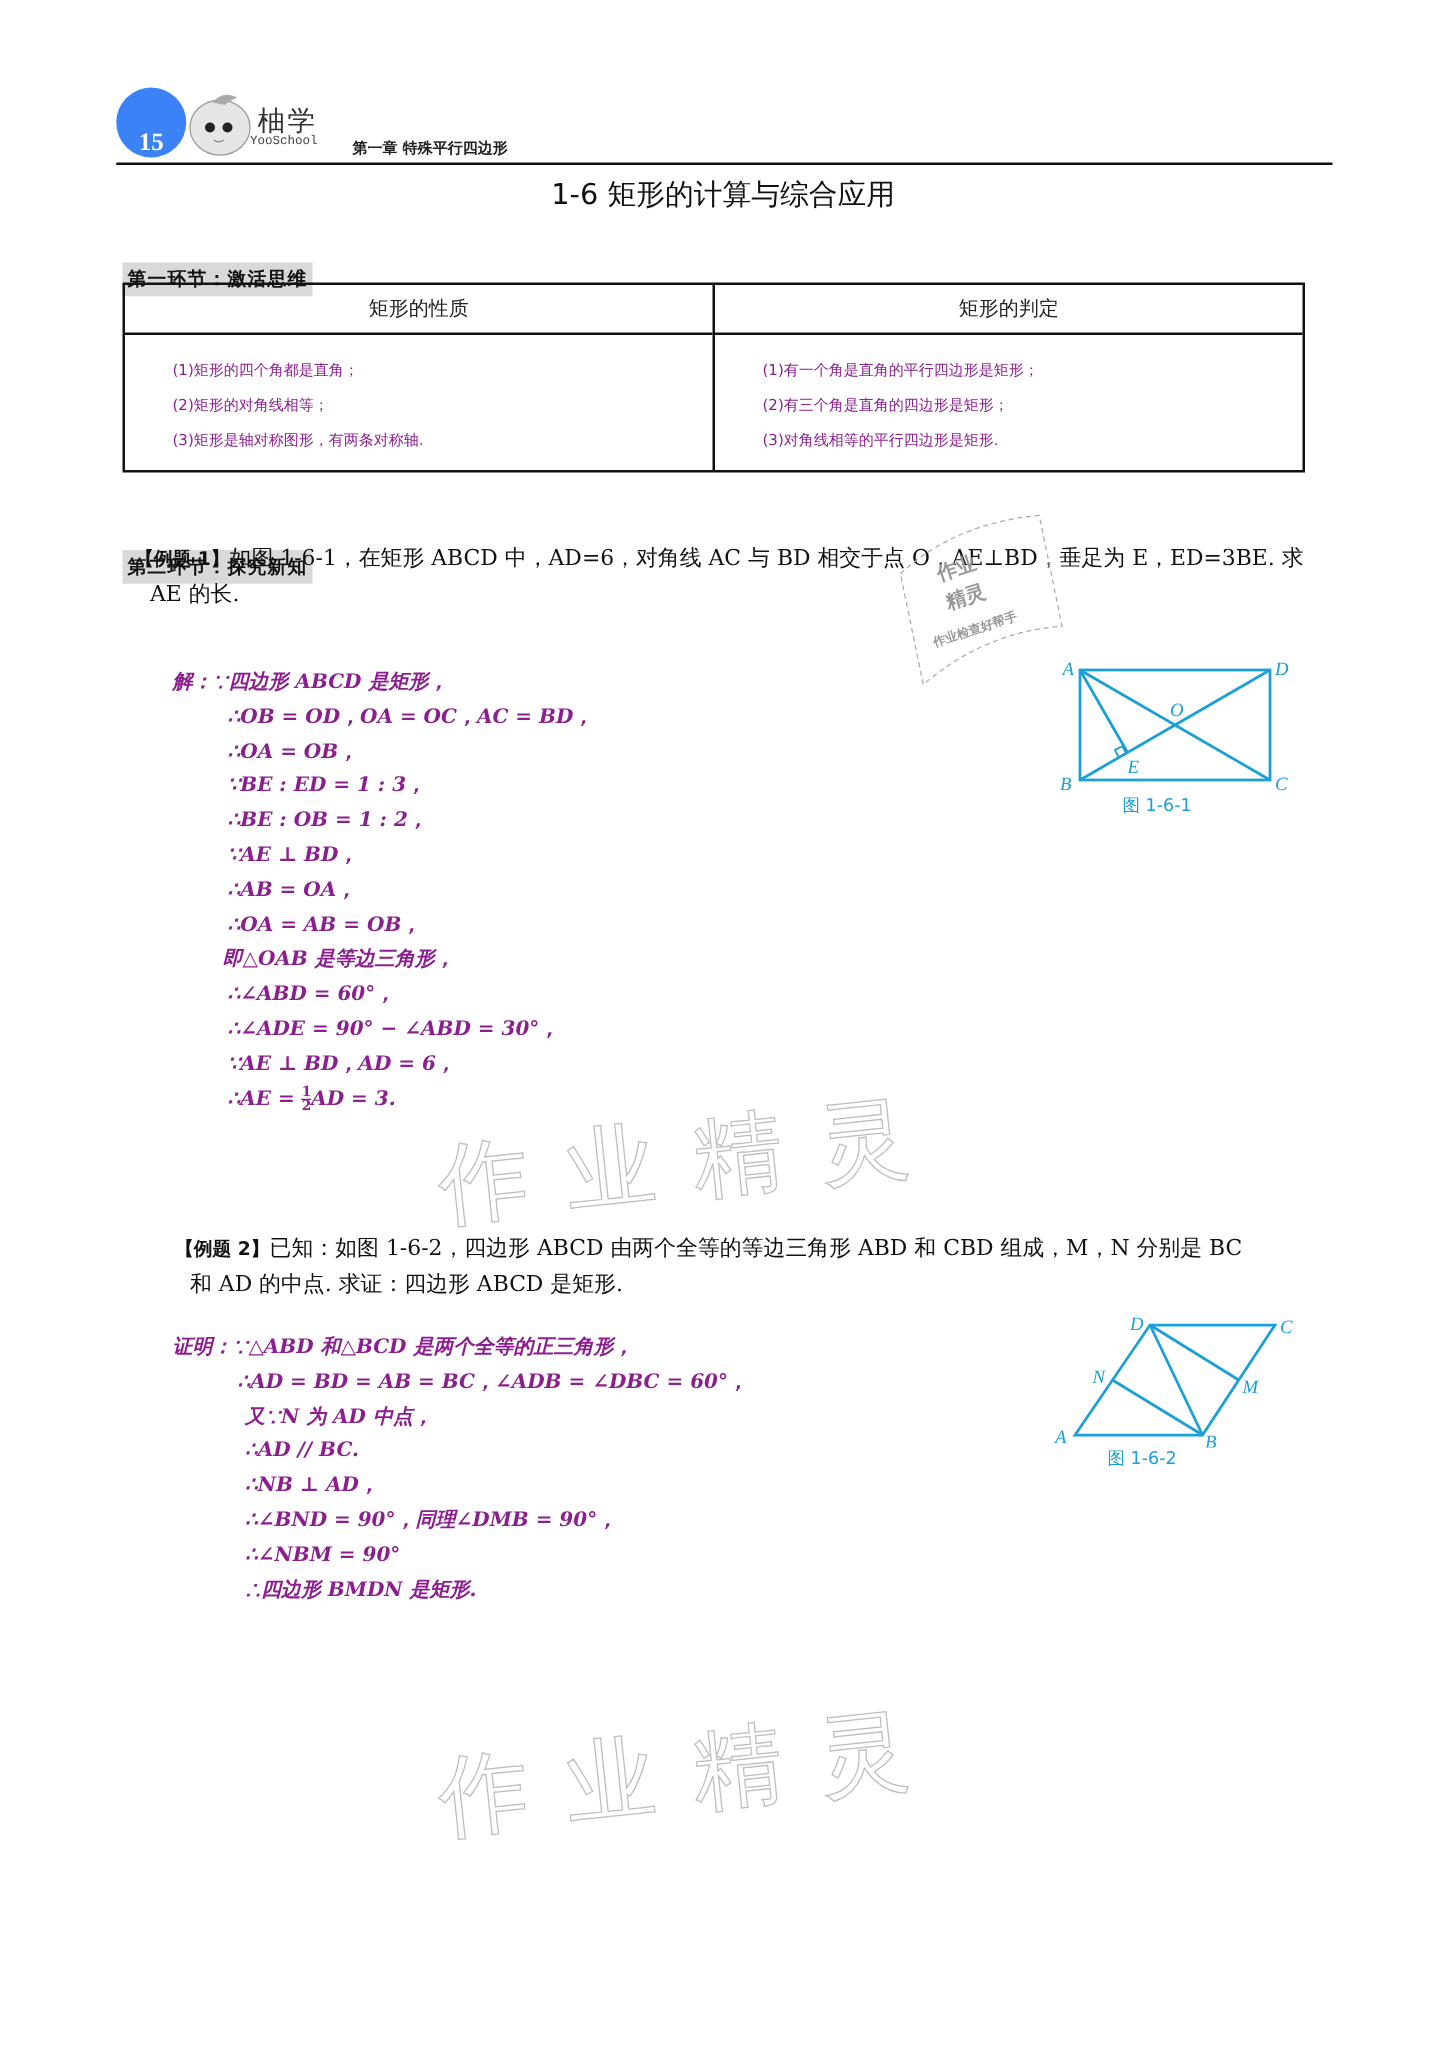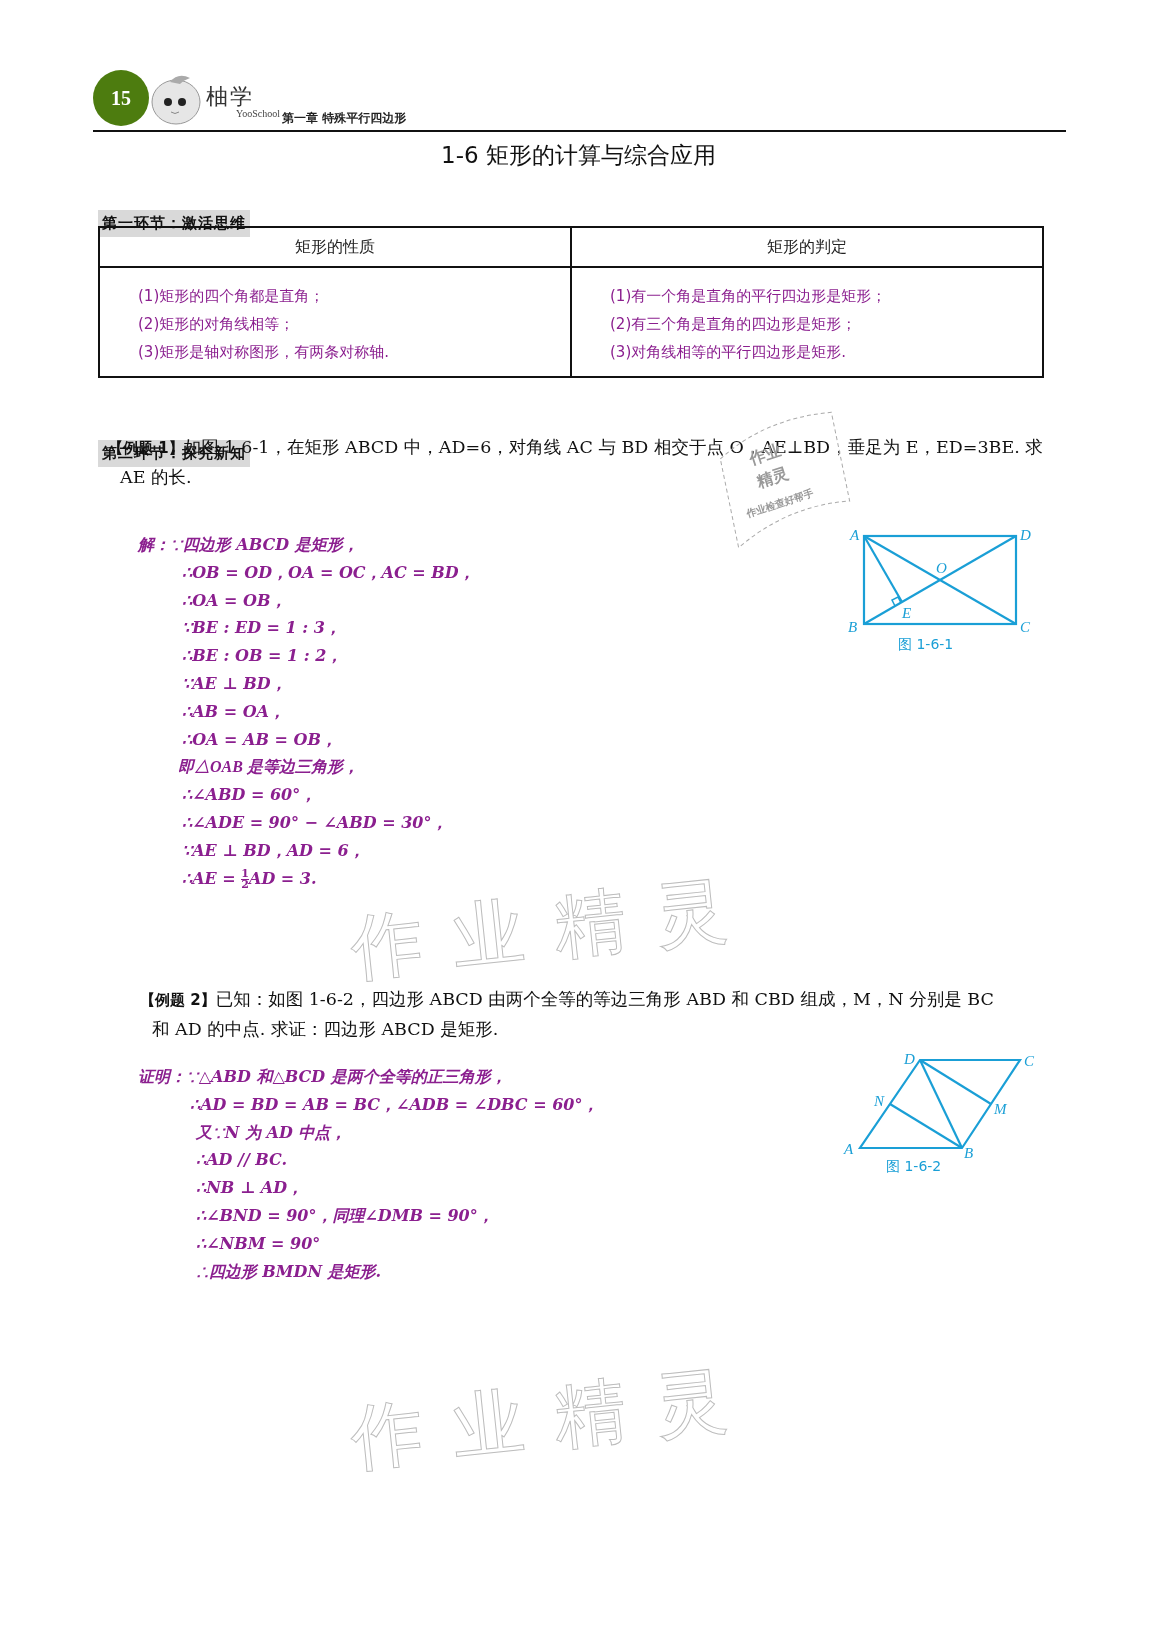--- a/index.html
+++ b/index.html
@@ -1,41 +1,41 @@
 <!DOCTYPE html>
 <html><head>
 <meta charset="utf-8">
 <style>
   html, body { margin:0; padding:0; background:#fff; }
   body { width:1157px; height:1637px; position:relative; overflow:hidden;
          font-family:"DejaVu Serif", "Liberation Serif", serif; color:#111; }
   .abs { position:absolute; }
   
   .page-badge { left:93px; top:70px; width:56px; height:56px; border-radius:50%;
-                background:#4d7c0f; color:#fff; font-weight:bold; font-size:20px;
-                display:flex; align-items:center; justify-content:center;
+                background:#3b82f6; color:#fff; font-weight:bold; font-size:20px;
+                display:flex; align-items:flex-end; justify-content:center;
                 font-family:"Liberation Serif", serif; }
   .mascot { left:150px; top:70px; width:52px; height:56px; }
   .brand { left:206px; top:82px; font-size:22px; font-family:"DejaVu Sans", sans-serif; color:#333; letter-spacing:2px; }
-  .brand-en { left:200px; top:108px; font-size:10px; font-family:Liberation Serif, serif; color:#444;margin-left:36px; }
+  .brand-en { left:200px; top:108px; font-size:10px; font-family:Liberation Mono, monospace; color:#444; }
   .chapter { left:282px; top:110px; font-size:12px; font-weight:bold; font-family:"DejaVu Sans", sans-serif; color:#222; }
   .header-rule { left:93px; top:130px; width:973px; height:2px; background:#111; }
   .title { left:0; width:1157px; top:140px; text-align:center; font-size:23px;
            font-family:"DejaVu Sans", sans-serif; color:#111; }
   .section-head { background:#d9d9d9; font-family:"DejaVu Sans", sans-serif;
                   font-weight:bold; font-size:15px; padding:4px 4px; color:#111; letter-spacing:1px;margin-top:24px; }
   
   .tbl { left:98px; top:226px; width:946px; height:152px; border:2px solid #111; box-sizing:border-box; }
   .tbl-col { position:absolute; top:0; height:100%; box-sizing:border-box; }
   .tbl-col.left { left:0; width:470px; }
   .tbl-col.right { left:470px; right:0; border-left:2px solid #111; }
   .tbl-head { height:38px; border-bottom:2px solid #111; display:flex; align-items:center;
               justify-content:center; font-size:16px; font-family:"DejaVu Sans", sans-serif; color:#222; }
   .tbl-body { padding:14px 0 0 38px; }
-  .tbl-line { font-size:15px; line-height:28px; font-family:"DejaVu Sans", sans-serif; color:#8b1f8f; }
+  .tbl-line { font-size:12px; line-height:28px; font-family:"DejaVu Sans", sans-serif; color:#8b1f8f; }
   
   .problem { left:108px; width:960px; font-size:17.5px; line-height:29px; color:#111; }
   .tag { font-family:"DejaVu Sans", sans-serif; font-weight:bold; font-size:15px; }
   .sol { font-size:16px; line-height:27.8px; color:#8b1f8f; font-style:italic; font-weight:bold; }
   .sol-line { white-space:nowrap; }
   .frac { display:inline-block; vertical-align:middle; text-align:center; font-size:11px; line-height:10px; font-style:normal; }
   .frac span { display:block; }
   .frac .num { border-bottom:1.5px solid #8b1f8f; }
   .fig-cap { font-size:14px; color:#1a9fd6; font-family:"DejaVu Sans", sans-serif; }
   .watermark { color:transparent; -webkit-text-stroke:1px #bdbdbd; font-family:"DejaVu Sans", sans-serif;
@@ -93,21 +93,21 @@
 
 <div class="abs sol" style="left:138px; top:531px;">
   <div class="sol-line">解：∵四边形 ABCD 是矩形，</div>
   <div class="sol-line" style="padding-left:44px;">∴OB = OD，OA = OC，AC = BD，</div>
   <div class="sol-line" style="padding-left:44px;">∴OA = OB，</div>
   <div class="sol-line" style="padding-left:44px;">∵BE : ED = 1 : 3，</div>
   <div class="sol-line" style="padding-left:44px;">∴BE : OB = 1 : 2，</div>
   <div class="sol-line" style="padding-left:44px;">∵AE ⊥ BD，</div>
   <div class="sol-line" style="padding-left:44px;">∴AB = OA，</div>
   <div class="sol-line" style="padding-left:44px;">∴OA = AB = OB，</div>
-  <div class="sol-line" style="padding-left:40px;font-family:Liberation Serif, serif;">即△OAB 是等边三角形，</div>
+  <div class="sol-line" style="padding-left:40px;">即△OAB 是等边三角形，</div>
   <div class="sol-line" style="padding-left:44px;">∴∠ABD = 60°，</div>
   <div class="sol-line" style="padding-left:44px;">∴∠ADE = 90° − ∠ABD = 30°，</div>
   <div class="sol-line" style="padding-left:44px;">∵AE ⊥ BD，AD = 6，</div>
   <div class="sol-line" style="padding-left:44px;">
     <span>∴AE =</span>
     <span class="frac"><span class="num">1</span><span>2</span></span><span>AD = 3.</span>
   </div>
 </div>
 
 <svg class="abs" style="left:840px; top:520px;" width="200" height="120" viewBox="0 0 200 120">

